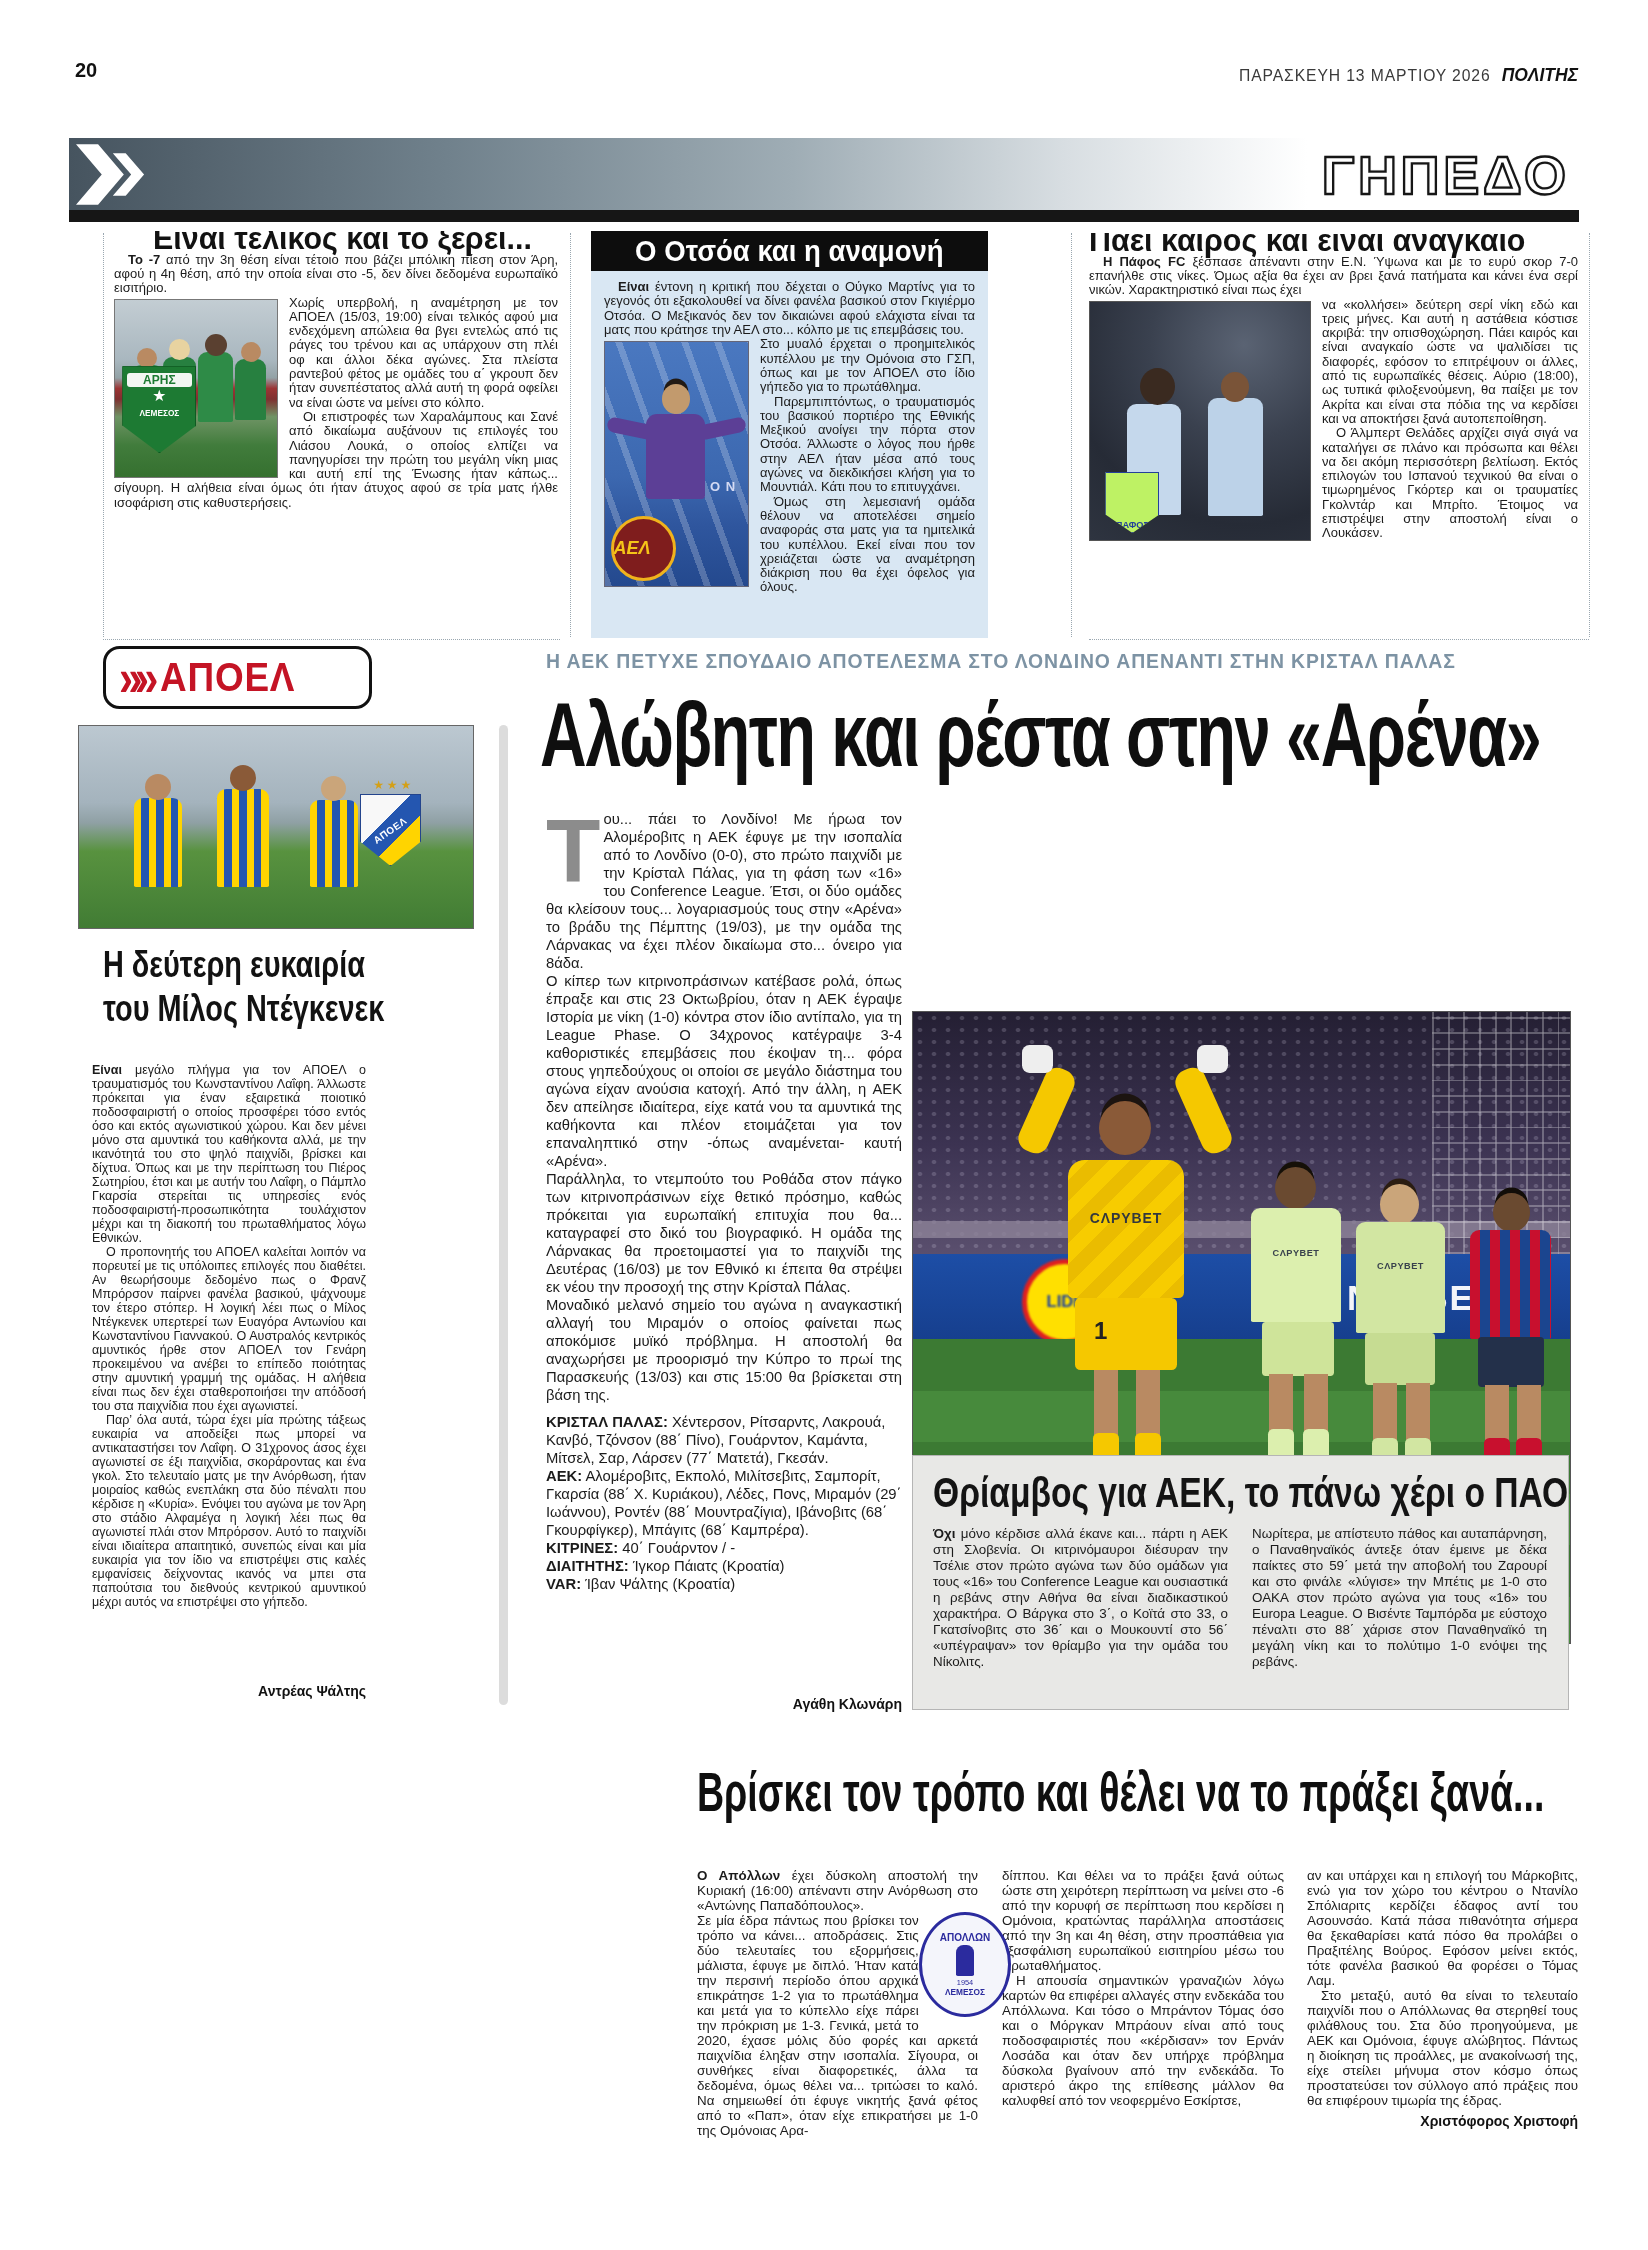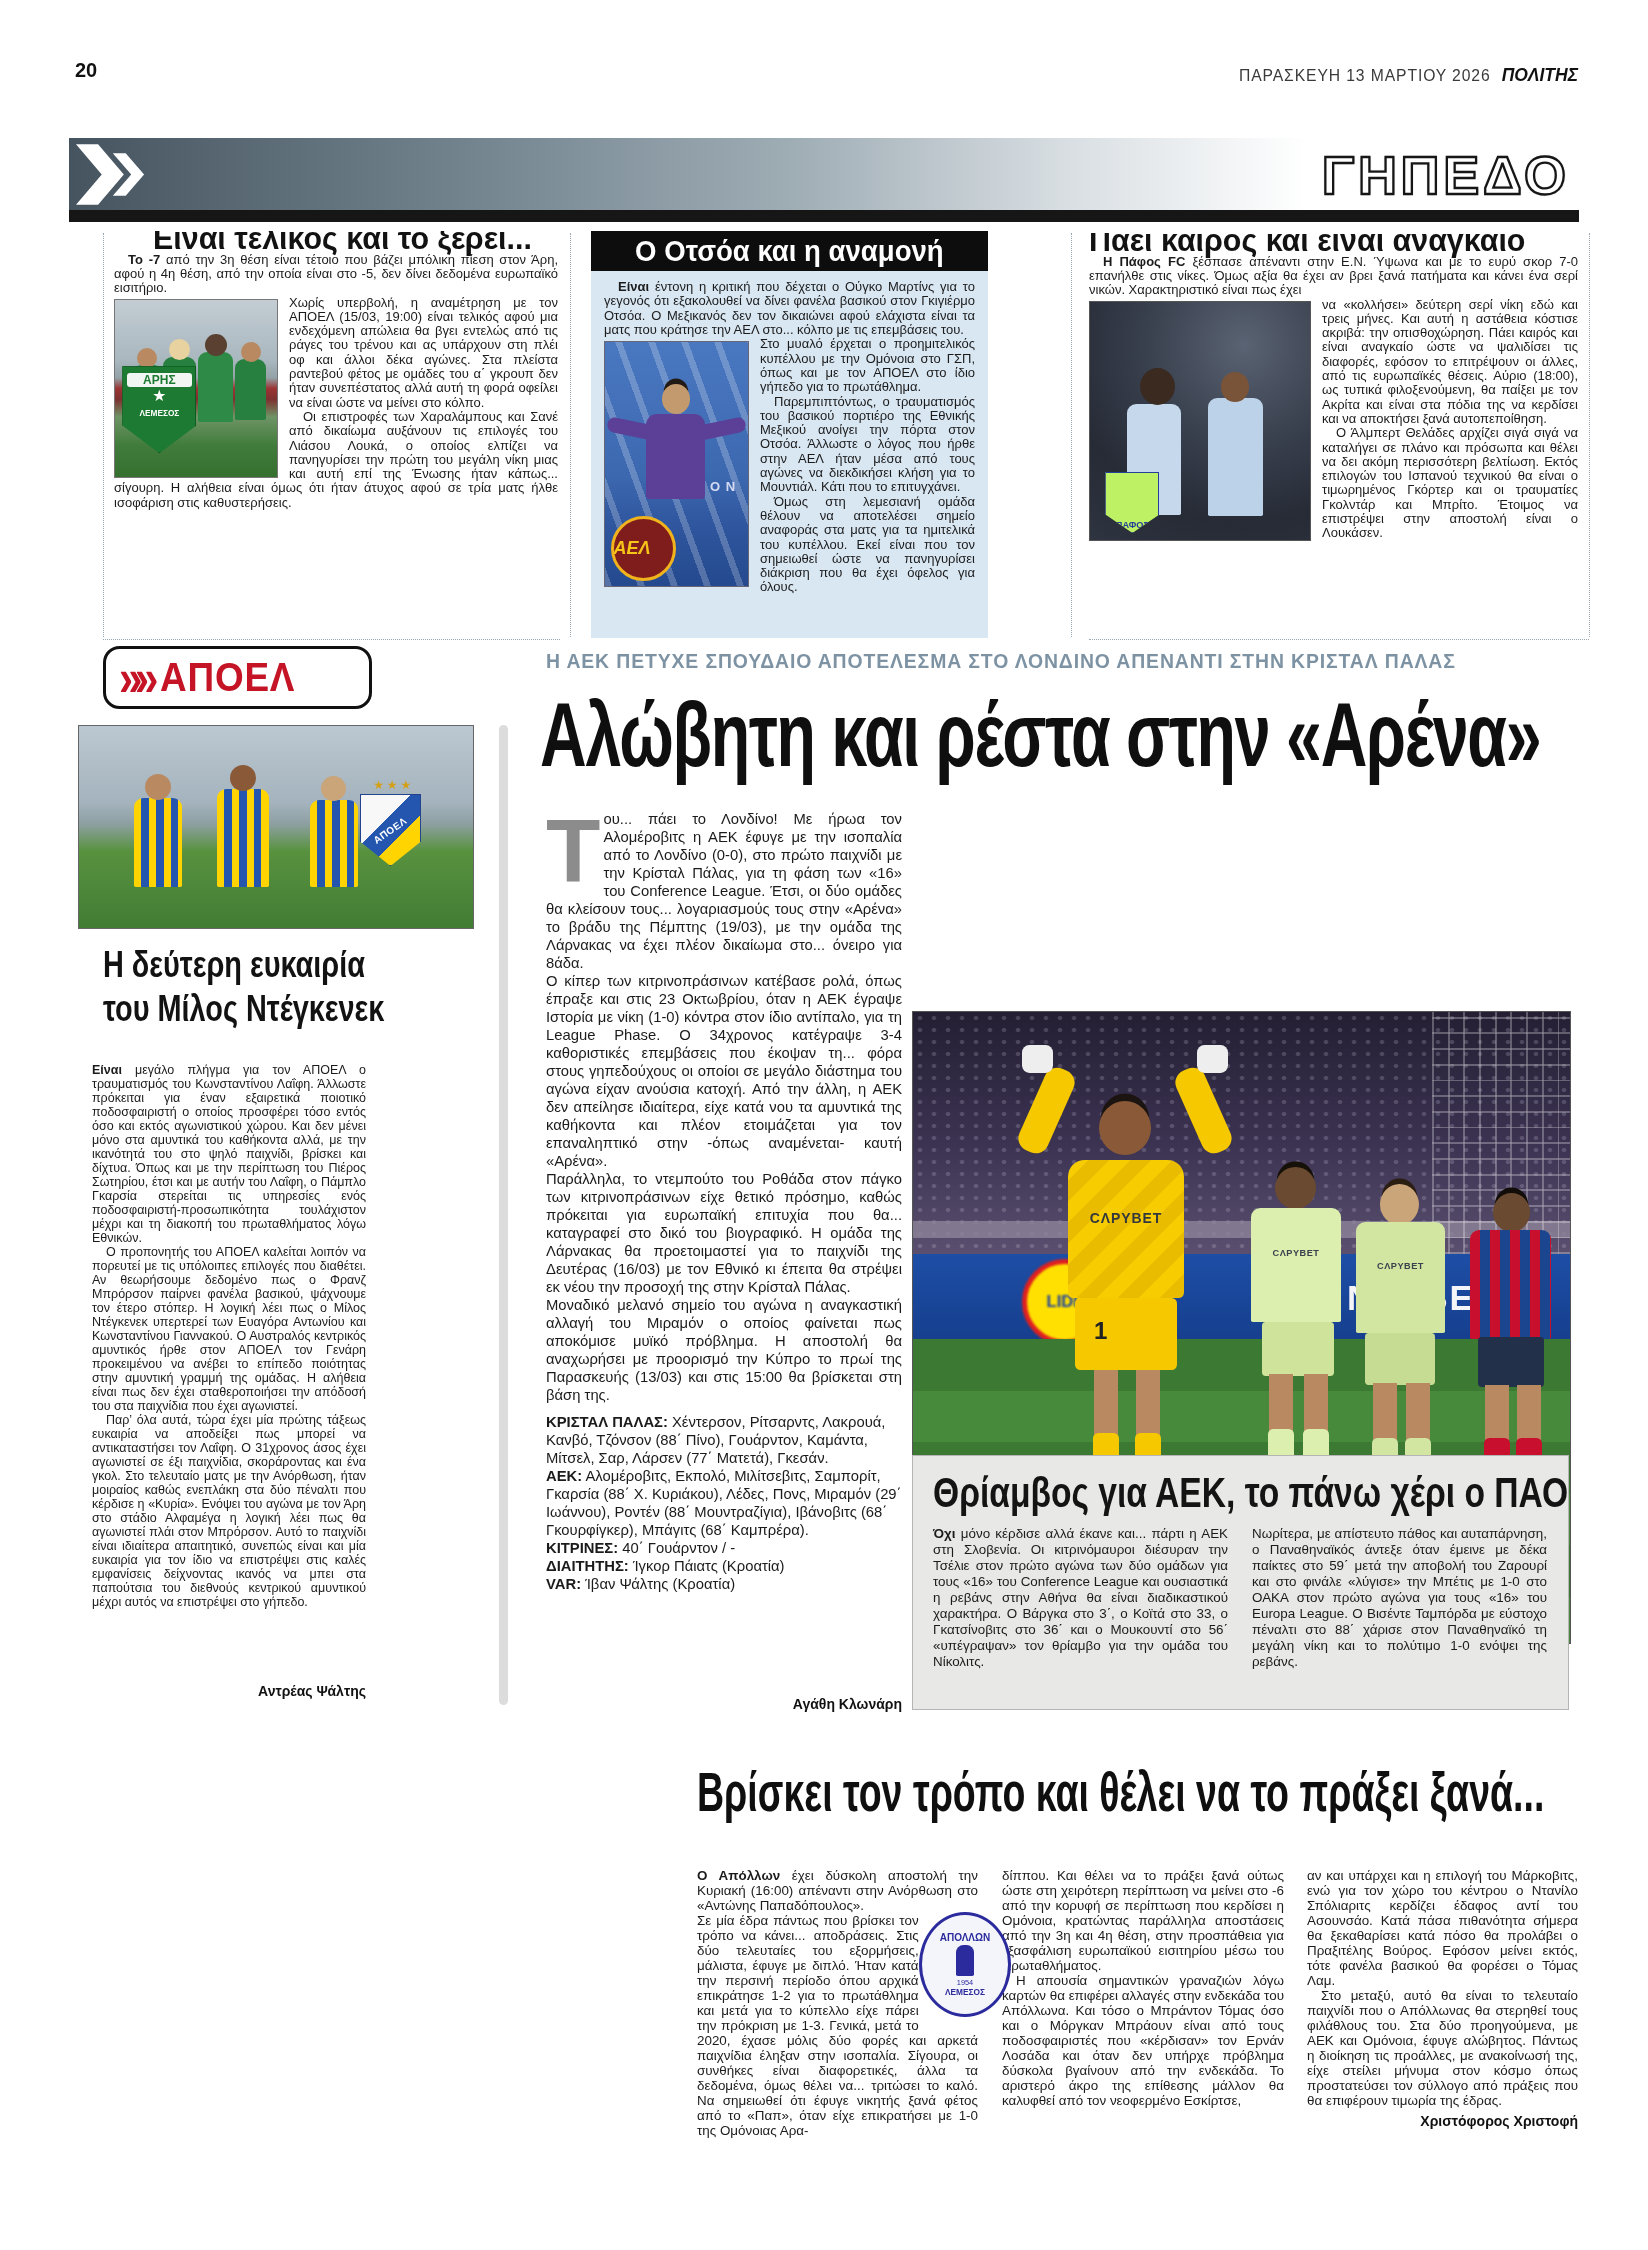--- a/index.html
+++ b/index.html
@@ -207,21 +207,21 @@
         <div class="ael-arm" style="right:1.8px;transform:rotate(-12deg);"></div>
         <div class="ael-gk-torso"></div>
         <div class="ael-head"></div>
         <div class="ael-on">ON</div>
         <div class="ael-logo">
             <span>ΑΕΛ</span>
           </div>
       </div>
       <p>Στο μυαλό έρχεται ο προημιτελικός κυπέλλου με την Ομόνοια στο ΓΣΠ, όπως και με τον ΑΠΟΕΛ στο ίδιο γήπεδο για το πρωτάθλημα.</p>
       <p class="ind">Παρεμπιπτόντως, ο τραυματισμός του βασικού πορτιέρο της Εθνικής Μεξικού ανοίγει την πόρτα στον Οτσόα. Άλλωστε ο λόγος που ήρθε στην ΑΕΛ ήταν μέσα από τους αγώνες να διεκδικήσει κλήση για το Μουντιάλ. Κάτι που το επιτυγχάνει.</p>
-      <p class="ind">Όμως στη λεμεσιανή ομάδα θέλουν να αποτελέσει σημείο αναφοράς στα ματς για τα ημιτελικά του κυπέλλου. Εκεί είναι που τον σημειωθεί ώστε να πανηγυρίσει διάκριση που θα έχει όφελος για όλους.</p>
+      <p class="ind">Όμως στη λεμεσιανή ομάδα θέλουν να αποτελέσει σημείο αναφοράς στα ματς για τα ημιτελικά του κυπέλλου. Εκεί είναι που τον χρειάζεται ώστε να αναμέτρηση διάκριση που θα έχει όφελος για όλους.</p>
     </div>
   </div>
 
   <div class="abs a3 bt">
     <h2 class="arth">Πάει καιρός και είναι αναγκαίο</h2>
     <p class="ind"><b>Η Πάφος FC</b> <span>ξέσπασε απέναντι στην Ε.Ν. Ύψωνα και με το ευρύ σκορ 7-0 επανήλθε στις νίκες. Όμως αξία θα έχει αν βρει ξανά πατήματα και κάνει ένα σερί νικών. Χαρακτηριστικό είναι πως έχει</span></p>
     <div>
       <div class="photo ph-pafos">
         <div class="paf-bg"></div>
         <div class="ptorso" style="left:37px;top:102px;width:54px;height:111px;background:#c5d8ec;"></div>

